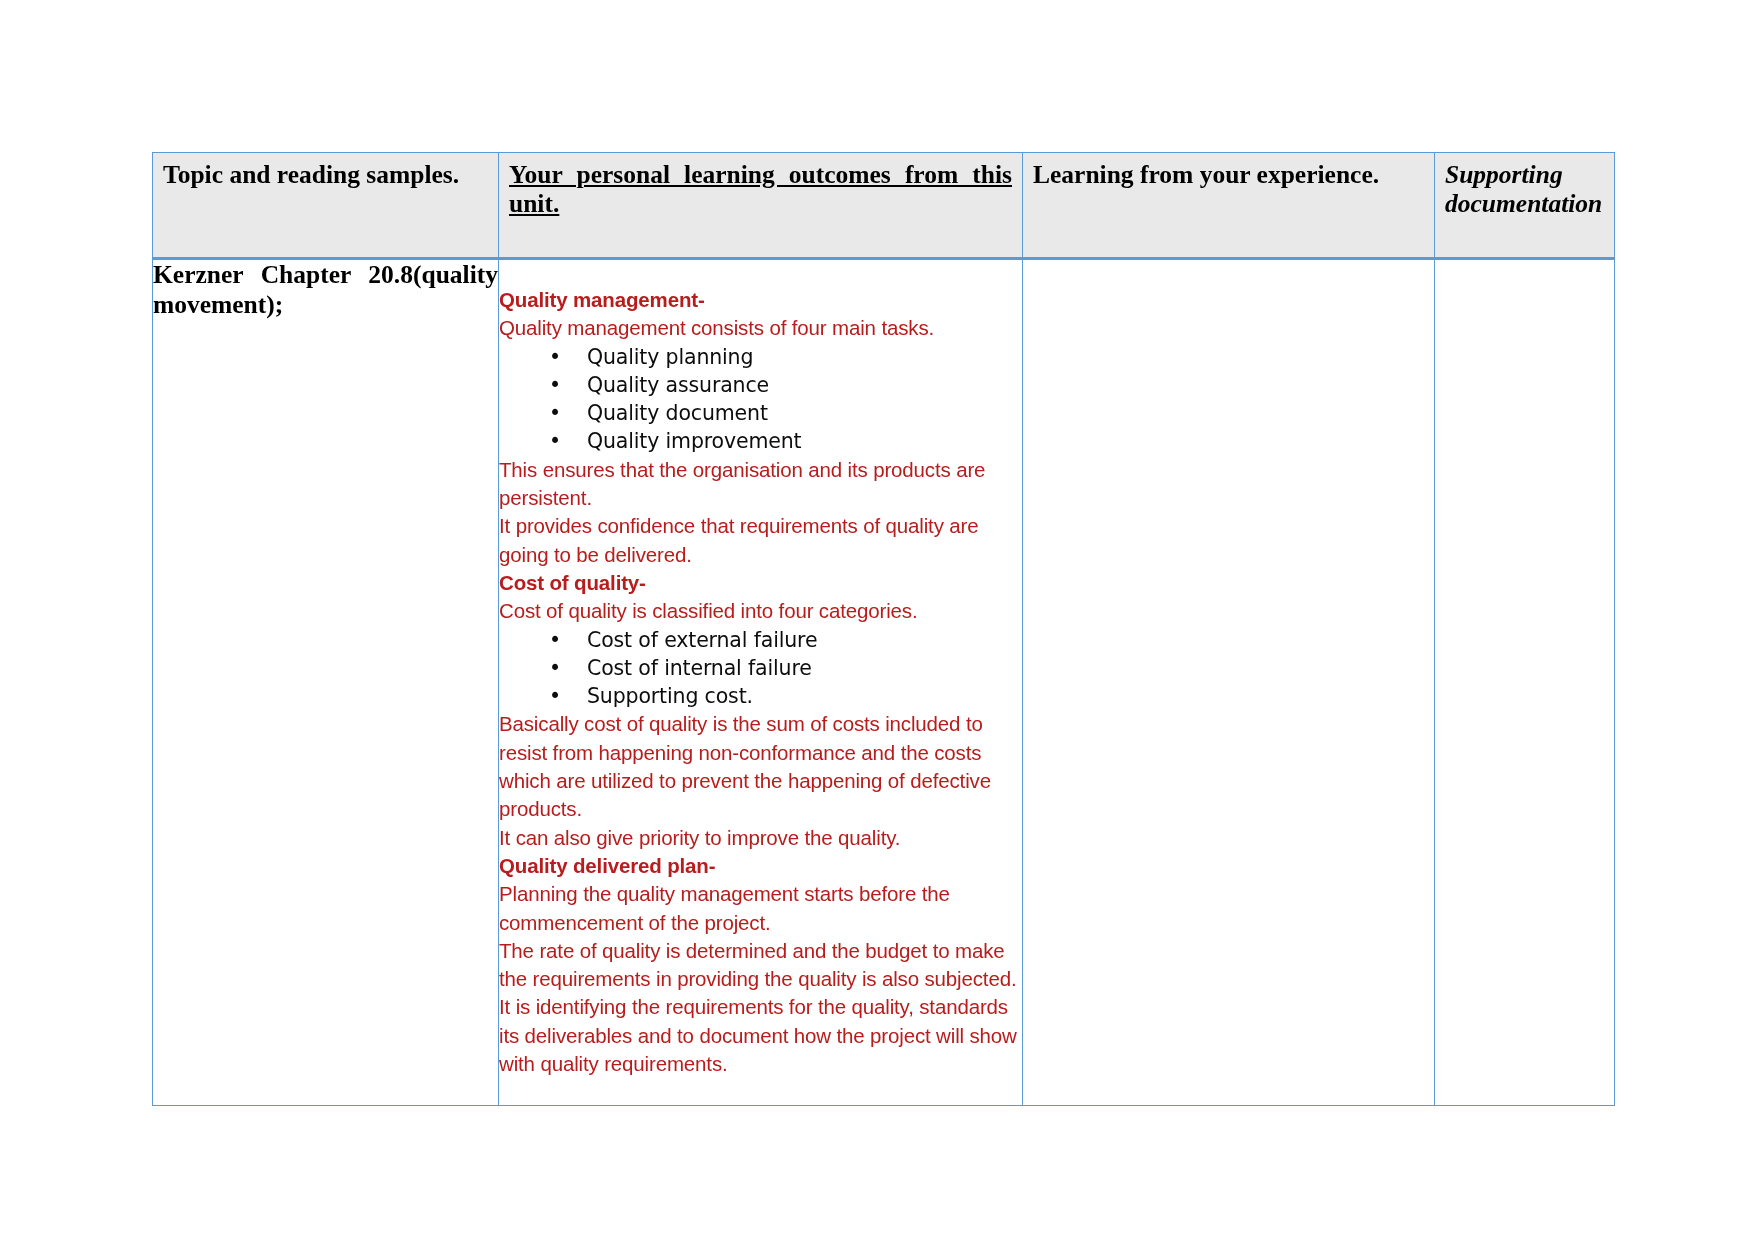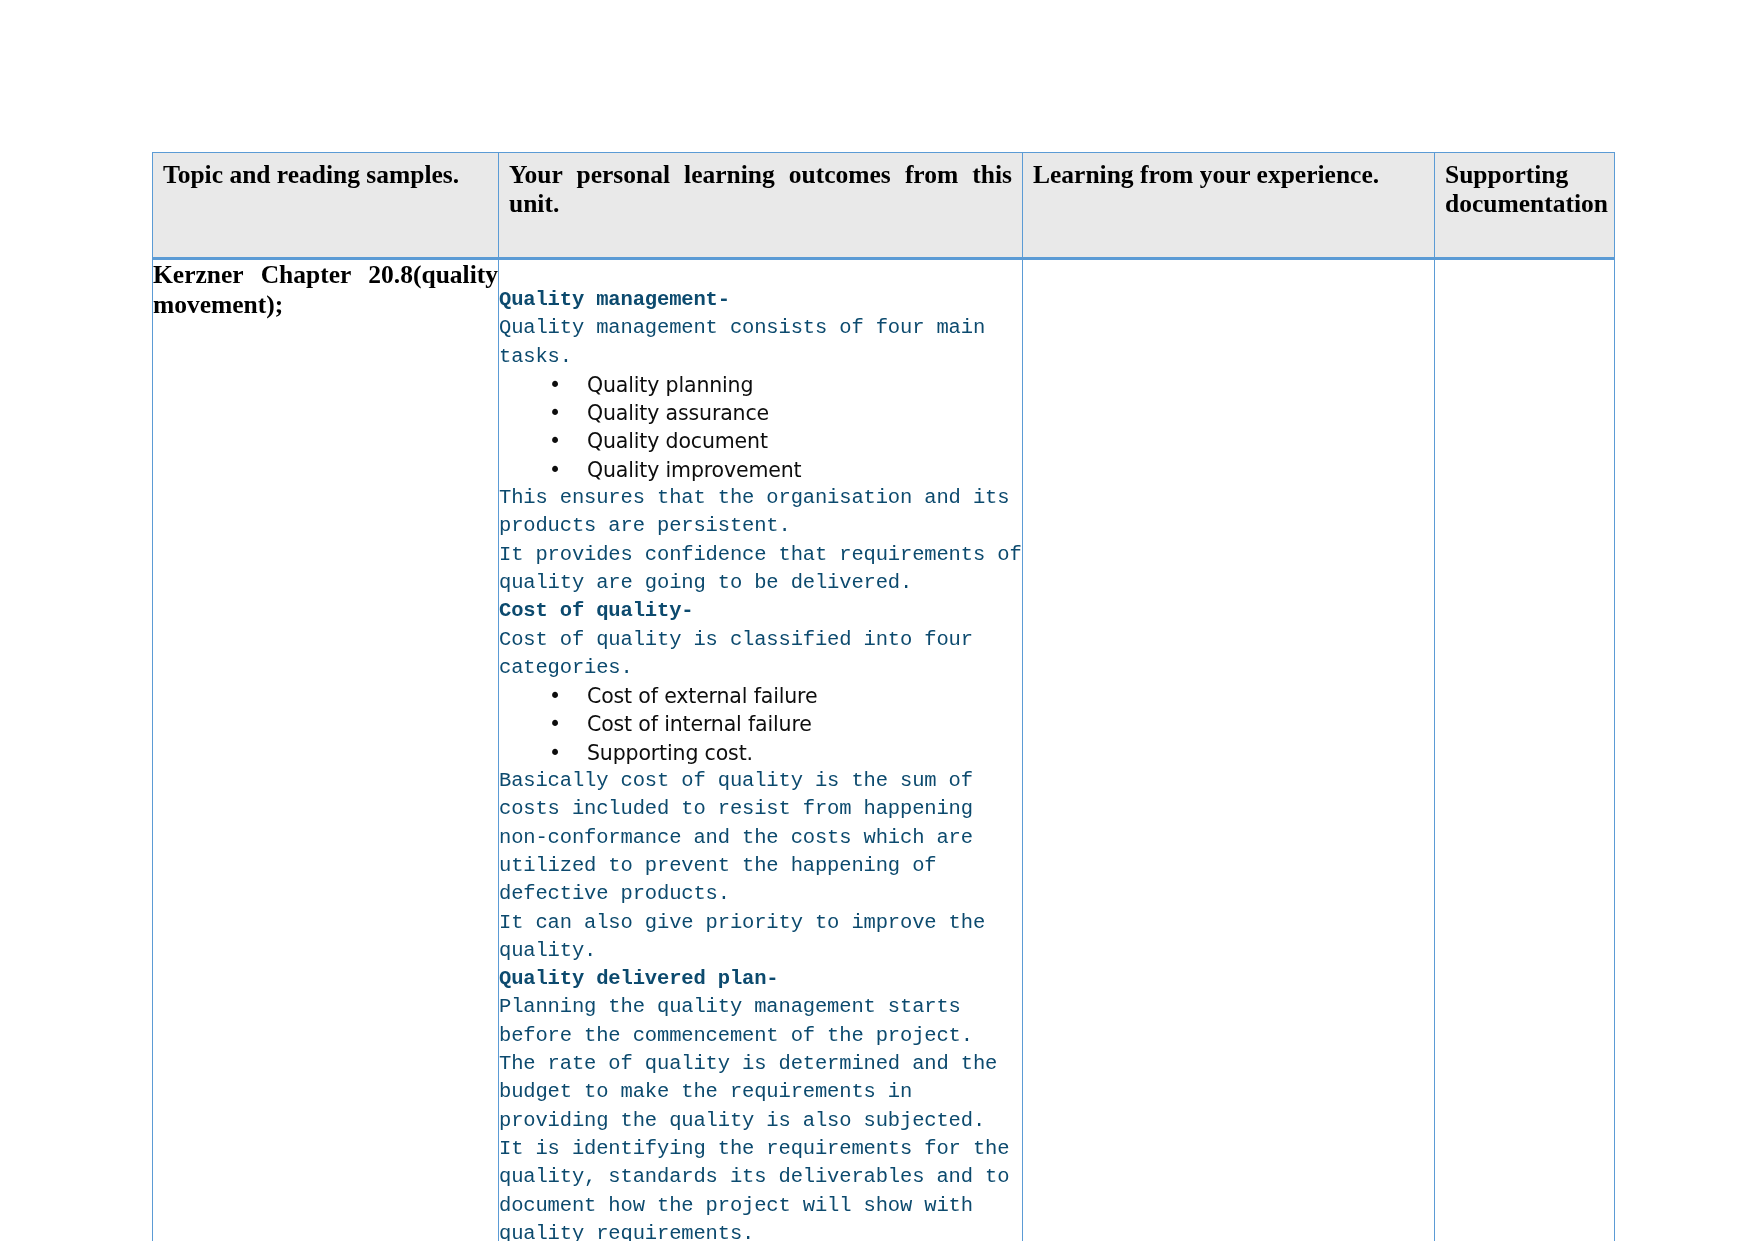--- a/index.html
+++ b/index.html
@@ -39,32 +39,33 @@
   
   .thead td {
     background: #E9E9E9;
     border-bottom: 3px solid #5B9BD5;
     height: 90px;
     padding: 8px 10px 6px 10px;
   }
   .thead td.hcell-topic      { width: 346px; }
   .thead td.hcell-outcomes   { width: 524px; }
   .thead td.hcell-learning   { width: 412px; }
-  .thead td.hcell-docs       { width: 180px; }
+  .thead td.hcell-docs       { width: 180px; font-style: italic; }
 
   .hdr-text {
     font-family: "Liberation Serif", serif;
     font-weight: bold;
     font-size: 25.5px;
     line-height: 1.13;
     color: #000000;
   }
   .hdr-text.justify {
     text-align: justify;
     text-align-last: left;
+    text-decoration: underline;
   }
 
   
   .tbody td {
     height: 845px;
   }
   .cell-topic {
     padding: 14px 10px 10px 10px;
     margin-top: 36px;
   }
@@ -83,24 +84,24 @@
     color: #000000;
     text-align: justify;
     text-align-last: left;
   }
 
   .body-block {
     padding-top: 26px;
   }
 
   .ln {
-    font-family: Liberation Mono, monospace;
+    font-family: Liberation Sans, sans-serif;
     font-size: 20.5px;
     line-height: 28.3px;
-    color: #0c4a6e;
+    color: #b91c1c;
     letter-spacing: -0.15px;
   }
   .ln.bold { font-weight: bold; }
 
   .bullets {
     list-style: none;
     margin: 0;
     padding: 0;
   }
   .bullets li {

